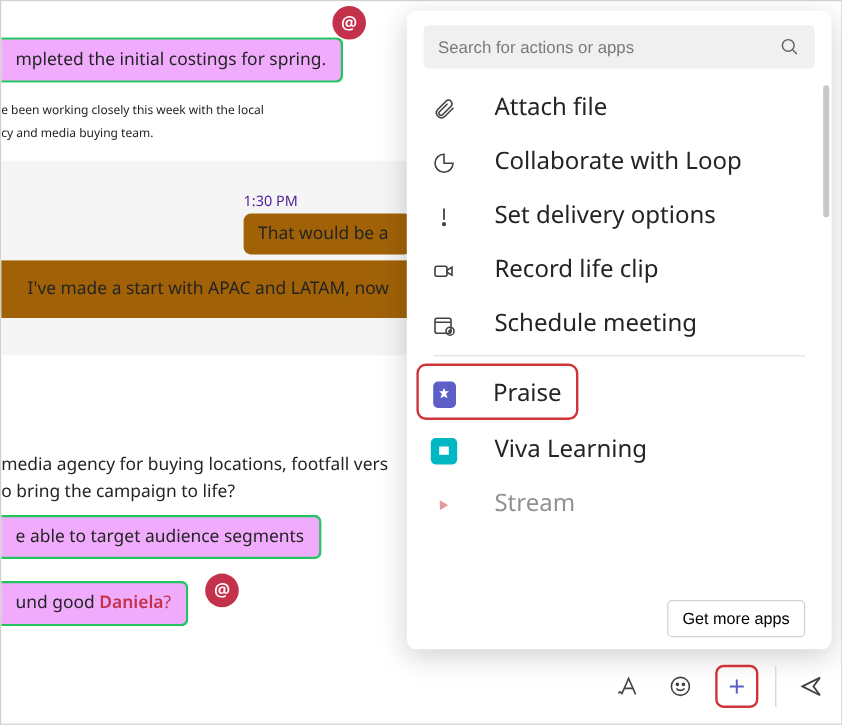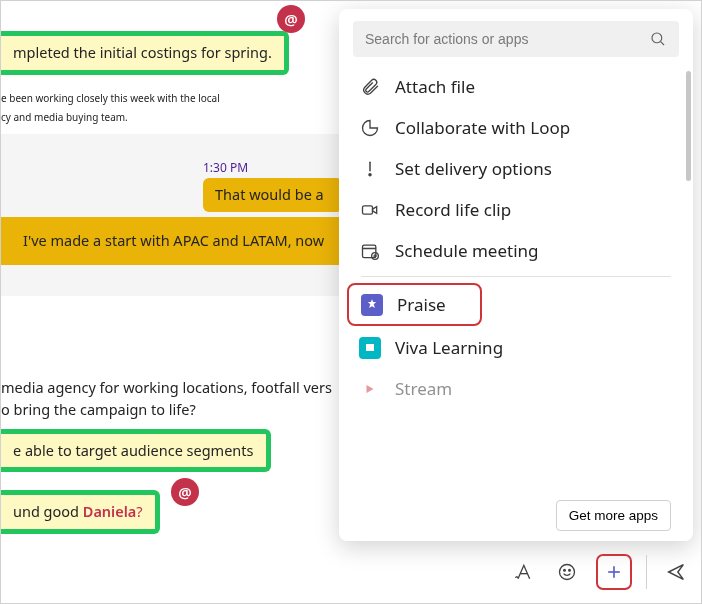--- a/index.html
+++ b/index.html
@@ -25,23 +25,23 @@
     padding-top: 30px;
   }
   .msg-row { margin-bottom: 10px; }
   .bubble {
     display: inline-block;
     padding: 7px 12px;
     border-radius: 6px;
     font-size: 14.5px;
     line-height: 1.35;
   }
-  .bubble.white { background: #fef9c3; border: 5px solid #22c55e; }
+  .bubble.white { background: #f0abfc; border: 2px solid #22c55e; }
   .bubble.no-left-radius { border-top-left-radius: 0; border-bottom-left-radius: 0; border-left: none;}
-  .bubble.lav { background: #eab308; }
+  .bubble.lav { background: #a16207; }
   .bubble.lav.full { display:block; padding: 14px 12px 14px 22px; border-radius:0; }
 
   .ts-block {
     position: absolute;
     left: 202px;
     top: 158px;
     width: 160px;
   }
   .ts { font-size: 12px; color: #4c1d95; margin-bottom:2px; display:block;}
   .gray-strip {
@@ -127,25 +127,25 @@
     position:absolute;
     right:2px; top:62px;
     width:5px; height:110px;
     background:#c7c7c7;
     border-radius:3px;
   }
 
   .action-item {
     display:flex;
     align-items:flex-end;
-    gap:14px;
+    gap:31px;
     padding:8px 12px;
     border-radius:4px;
     cursor:pointer;
-    font-size:17px;
+    font-size:20px;
     margin-bottom:2px;
   }
   .action-icon {
     width:22px; height:22px;
     display:flex; align-items:center; justify-content:center;
     color:#424242;
   }
   .divider { height:1px; background:#e1e1e1; margin:6px 14px; }
 
   .app-icon { width:22px; height:22px; border-radius:4px; display:flex; align-items:center; justify-content:center; }
@@ -224,21 +224,21 @@
   </div>
 
   <div class="lav-wide">
     <div class="bubble lav full label-cutoff">
       <span>I've made a start with APAC and LATAM, now</span>
     </div>
   </div>
 
   <div class="lower-block">
     <div style="font-size:14.5px; line-height:1.5; margin-bottom:8px;">
-      <span> media agency for working locations, footfall vers</span><br>
+      <span> media agency for buying locations, footfall vers</span><br>
       <span>o bring the campaign to life?</span>
     </div>
     <div class="msg-row">
       <span class="bubble white no-left-radius">
         <span>e able to target audience segments</span>
       </span>
     </div>
     <div class="msg-row">
       <span class="bubble white no-left-radius">
         <span>und good </span><span class="mention">Daniela</span><span class="mention-text">?</span>

